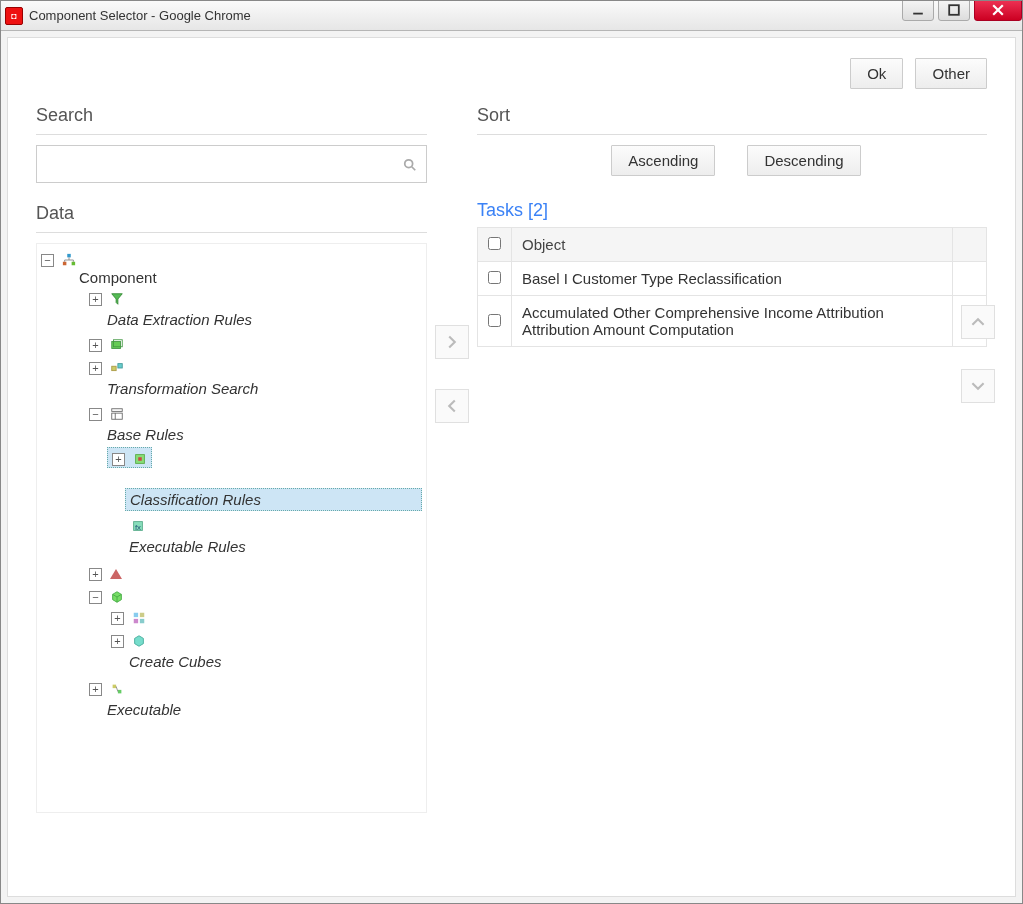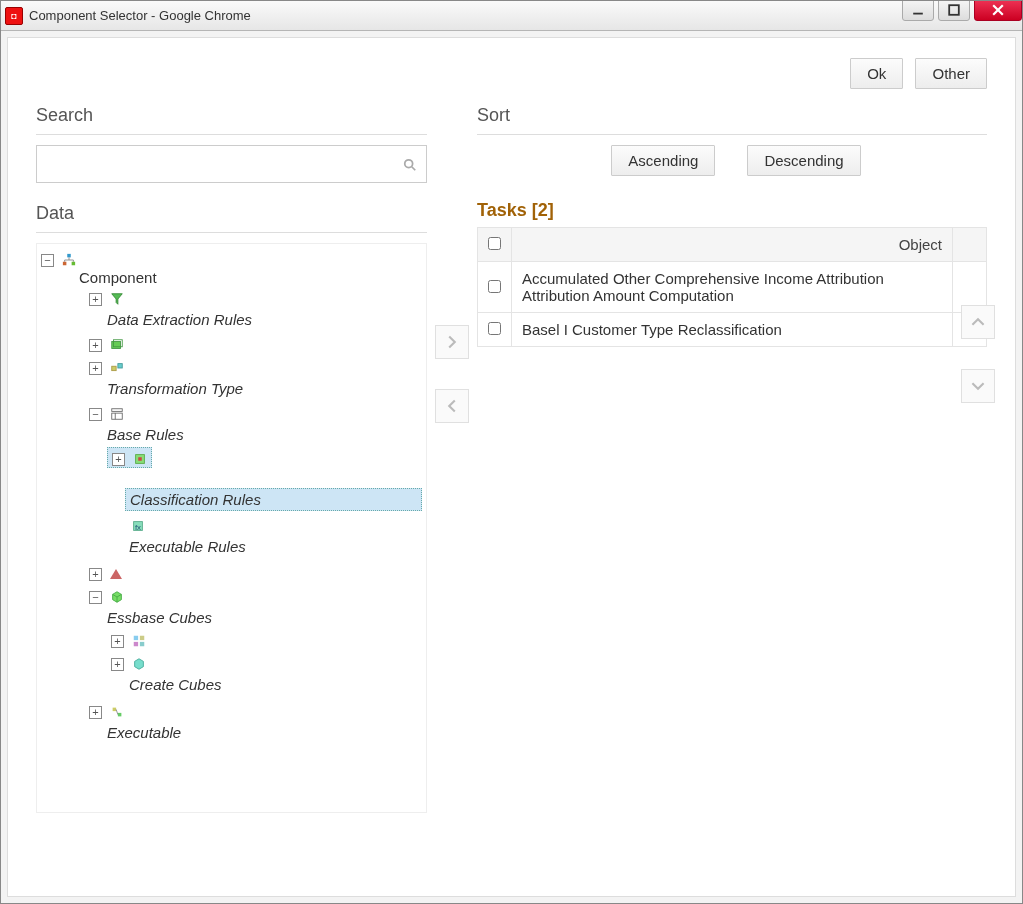--- a/index.html
+++ b/index.html
@@ -187,40 +187,39 @@
   .sort-row {
     display: flex;
     gap: 24px;
     justify-content: center;
     margin-bottom: 24px;
     margin-top: 8px;
   }
   
   .tasks-title {
     font-size: 18px;
-    color: #a16207;
-    font-weight: 700;
+    color: #3b82f6;
+    font-weight: 400;
     margin-bottom: 6px;
   }
   table.tasks {
     width: 100%;
     border-collapse: collapse;
     font-size: 15px;
   }
   table.tasks th, table.tasks td {
     border: 1px solid #e4e4e4;
     padding: 8px 10px;
     text-align: left;
     vertical-align: middle;
   }
   table.tasks th {
     background: #f5f5f5;
     font-weight: 400;
     color: #444;
-    text-align: right;
   }
   table.tasks td.chk, table.tasks th.chk { width: 34px; text-align: center; }
 
   
   .transfer-btn {
     width: 34px; height: 34px;
     border: 1px solid #e0e0e0;
     background: #fafafa;
     color: #bbb;
     font-size: 16px;
@@ -328,21 +327,21 @@
                                 <rect x="2" y="4" width="10" height="8" fill="#6c5" stroke="#494"></rect>
                                 <rect x="4" y="2" width="10" height="8" fill="none" stroke="#494"></rect>
                               </svg></span>
                         </li>
                         <li>
                           <span class="node-row"><span class="toggle">+</span>
                           <svg class="ico" viewBox="0 0 16 16">
                                 <rect x="2" y="6" width="5" height="5" fill="#cc6" stroke="#a94"></rect>
                                 <rect x="9" y="3" width="5" height="5" fill="#6cc" stroke="#499"></rect>
                               </svg></span>
-                          <span class="node-label">Transformation Type</span>
+                          <span class="node-label">Transformation Search</span>
                         </li>
                         <li>
                           <span class="node-row"><span class="toggle">−</span>
                           <svg class="ico" viewBox="0 0 16 16">
                                 <rect x="2" y="2" width="12" height="3" fill="none" stroke="#666"></rect>
                                 <rect x="2" y="7" width="12" height="7" fill="none" stroke="#666"></rect>
                                 <line x1="6" y1="7" x2="6" y2="14" stroke="#666"></line>
                               </svg></span>
                           <span class="node-label">Base Rules</span>
                           <ul>
@@ -369,21 +368,20 @@
                           <span class="ic-tri"></span></span>
                         </li>
                         <li>
                           <span class="node-row"><span class="toggle">−</span>
                           <svg class="ico" viewBox="0 0 16 16">
                                 <path d="M3 5 L8 2 L13 5 L13 11 L8 14 L3 11 Z" fill="#7d6" stroke="#4a4"></path>
                                 <line x1="3" y1="5" x2="8" y2="8" stroke="#4a4"></line>
                                 <line x1="13" y1="5" x2="8" y2="8" stroke="#4a4"></line>
                                 <line x1="8" y1="8" x2="8" y2="14" stroke="#4a4"></line>
                               </svg></span>
-                          <span class="node-label">Essbase Cubes</span>
                           <ul>
                             <li>
                               <span class="node-row"><span class="toggle">+</span>
                               <svg class="ico" viewBox="0 0 16 16">
                                     <rect x="2" y="2" width="5" height="5" fill="#8ce"></rect>
                                     <rect x="9" y="2" width="5" height="5" fill="#cc8"></rect>
                                     <rect x="2" y="9" width="5" height="5" fill="#c8c"></rect>
                                     <rect x="9" y="9" width="5" height="5" fill="#8cc"></rect>
                                   </svg></span>
                             </li>
@@ -440,26 +438,26 @@
             <thead>
               <tr>
                 <th class="chk"><input type="checkbox" style=""></th>
                 <th>Object</th>
                 <th style="width:34px"></th>
               </tr>
             </thead>
             <tbody>
               <tr>
                 <td class="chk"><input type="checkbox" style=""></td>
-                <td>Accumulated Other Comprehensive Income Attribution Attribution Amount Computation</td>
+                <td>Basel I Customer Type Reclassification</td>
                 <td></td>
               </tr>
               <tr>
                 <td class="chk"><input type="checkbox" style=""></td>
-                <td>Basel I Customer Type Reclassification</td>
+                <td>Accumulated Other Comprehensive Income Attribution Attribution Amount Computation</td>
                 <td></td>
               </tr>
             </tbody>
           </table>
 
           <div class="reorder">
             <div class="transfer-btn">
               <svg class="ico" viewBox="0 0 10 10">
                   <path d="M1 7 L5 3 L9 7" fill="none" stroke="#bbb" stroke-width="1.5"></path>
                 </svg>

